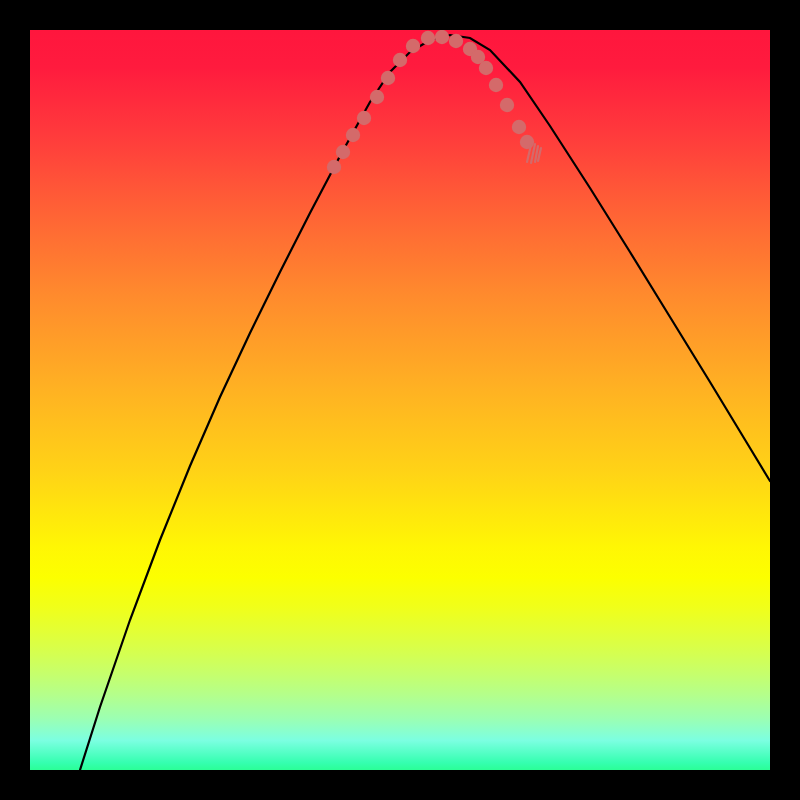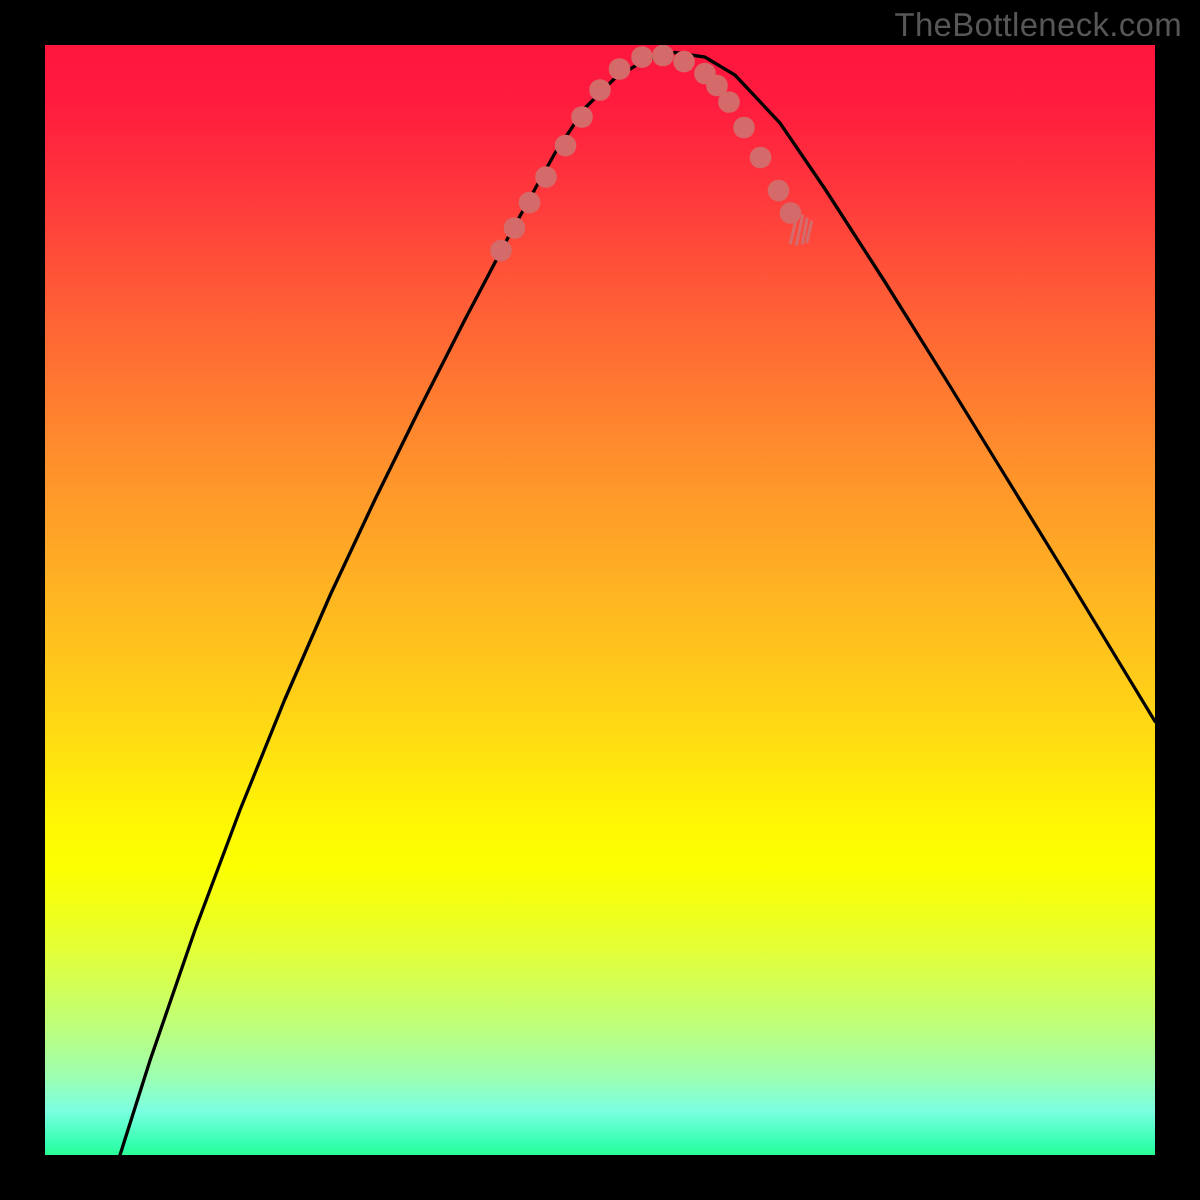--- a/index.html
+++ b/index.html
@@ -106,14 +106,13 @@
         </g>
       <g id="scribble-group" stroke="#d46a6a" stroke-width="2.2" fill="none" stroke-linecap="round">
           <line x1="497" y1="132" x2="501" y2="115"></line>
           <line x1="501" y1="133" x2="505" y2="114"></line>
           <line x1="505" y1="132" x2="508" y2="116"></line>
           <line x1="508" y1="131" x2="511" y2="118"></line>
         </g>
     </svg>
   </div>
 
-  <div class="watermark">TheBottleneck.com</div>
 </div>
 
 </body></html>

